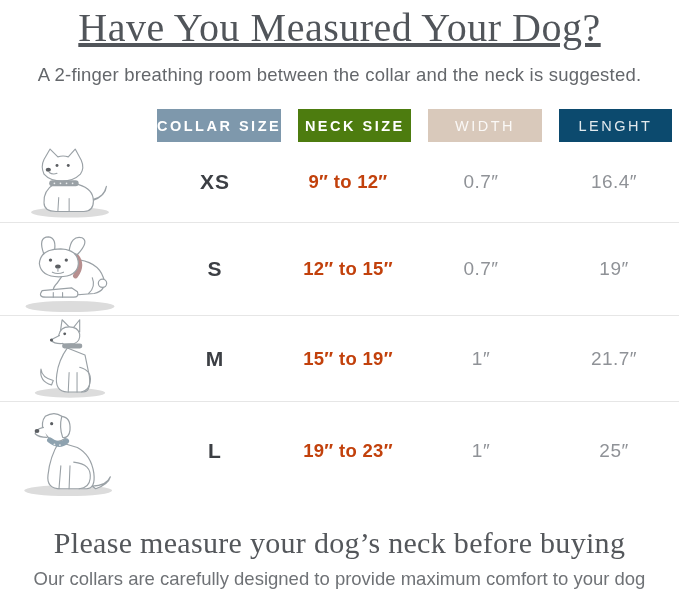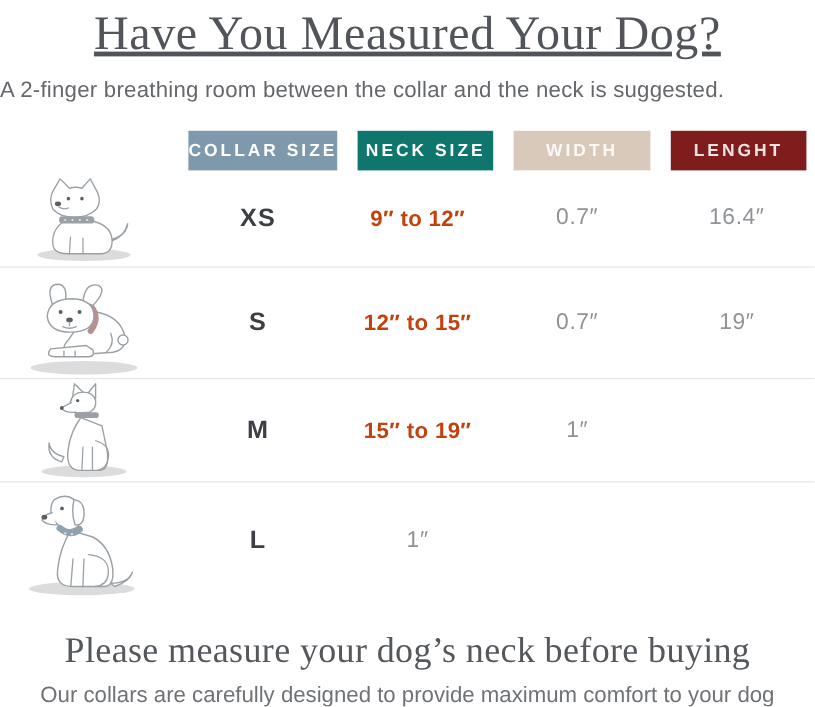--- a/index.html
+++ b/index.html
@@ -17,21 +17,21 @@
     text-align:center;
     font-family:"Liberation Serif", serif;
     font-weight:400;
     font-size:40px;
     letter-spacing:0.5px;
     color:#51555a;
     text-decoration:underline;
   }
   p.subtitle {
     margin:13px 0 0 0;
-    text-align:left;
+    text-align:center;
     font-size:18.5px;
     font-weight:400;
     letter-spacing:0.2px;
     color:#64676b;
   }
 
   .grid {
     display:grid;
     grid-template-columns:140px repeat(4, 1fr);
     column-gap:17px;
@@ -40,21 +40,21 @@
   .thead { margin-top:23px; }
   .hcell {
     height:33px;
     display:flex; align-items:center; justify-content:center;
     color:#ffffff;
     font-size:14.5px;
     letter-spacing:2.5px;
     white-space:nowrap;
   }
   .h-bold { font-weight:700; }
-  .h-light { font-weight:700; color:rgba(255,255,255,0.88); }
+  .h-light { font-weight:400; color:rgba(255,255,255,0.88); }
 
   .rowwrap { width:679px; }
   .rowwrap.divided { border-bottom:1px solid #e6e6e6; }
   .r1 { height:80px; } .r2 { height:92px; } .r3 { height:85px; } .r4 { height:97px; }
   .trow { height:100%; align-items:center; }
   .dogcell { display:flex; align-items:flex-end; justify-content:center; height:100%; padding-bottom:2px; box-sizing:border-box; }
   .cell { text-align:center; }
   .size { font-size:21px; font-weight:700; color:#3c3f44; letter-spacing:1px; }
   .neck { font-size:18.5px; font-weight:700; color:#c2410c; letter-spacing:0.3px; }
   .light { font-size:19px; font-weight:400; color:#8f9297; letter-spacing:0.5px; }
@@ -84,23 +84,23 @@
 <body>
 
 <div class="card">
 
   <h1 class="title">Have You Measured Your Dog?</h1>
   <p class="subtitle">A 2-finger breathing room between the collar and the neck is suggested.</p>
 
   <div class="grid thead">
     <div></div>
     <div class="hcell h-bold" style="background: rgb(126, 152, 172);">COLLAR SIZE</div>
-    <div class="hcell h-bold" style="background: #0f766e;">NECK SIZE</div>
+    <div class="hcell h-bold" style="background: #4d7c0f;">NECK SIZE</div>
     <div class="hcell h-light" style="background: rgb(217, 201, 187);">WIDTH</div>
-    <div class="hcell h-light" style="background: #7f1d1d;">LENGHT</div>
+    <div class="hcell h-light" style="background: #0c4a6e;">LENGHT</div>
   </div>
 
   <div class="rowwrap divided r1">
     <div class="grid trow">
       <div class="dogcell">
         <svg width="104" height="76" viewBox="0 0 120 84">
           <ellipse cx="60" cy="77" rx="45" ry="6" fill="#dcdcdc"></ellipse>
           <path class="ln" d="M85 64 Q99 60 102 47 Q101 58 87 62 Z"></path>
           <path class="ln" d="M42 44 Q29 52 30 66 Q30 76 44 76 L76 76 Q87 76 87 64 Q87 50 70 45 Z"></path>
           <path class="lnn" d="M47 60 L46 76 M59 61 L59 76"></path>
@@ -164,20 +164,21 @@
           <path class="ln" d="M42 20 Q44 10 54 10 Q64 10 66 18 Q67 26 60 29 L48 30 Q42 27 42 20 Z"></path>
           <path class="ln" d="M43 20 L33 25 Q38 30 47 29"></path>
           <rect x="46" y="29" width="23" height="5.5" rx="2.7" fill="#9aa1a6"></rect>
           <circle cx="49" cy="18" r="1.6" fill="#5b5e62"></circle>
           <circle cx="34" cy="25" r="1.8" fill="#5b5e62"></circle>
         </svg>
       </div>
       <div class="cell size">M</div>
       <div class="cell neck">15″ to 19″</div>
       <div class="cell light">1″</div>
+      <div class="cell light">21.7″</div>
     </div>
   </div>
 
   <div class="rowwrap r4">
     <div class="grid trow">
       <div class="dogcell">
         <svg width="110" height="88" viewBox="0 0 120 96">
           <ellipse cx="58" cy="89" rx="48" ry="6" fill="#dcdcdc"></ellipse>
           <path class="ln" d="M84 84 Q100 84 104 74 Q102 82 88 87 Z"></path>
           <path class="ln" d="M48 36 Q38 52 36 72 Q34 87 50 87 L78 87 Q88 87 86 70 Q83 50 68 42 Z"></path>
@@ -187,20 +188,22 @@
           <path class="ln" d="M31 20 Q22 22 22 27 Q26 31 35 31"></path>
           <path class="ln" d="M51 8 Q61 9 60 23 Q59 32 52 31 Q48 20 51 8 Z" fill="#f2f3f4"></path>
           <path d="M38 34 Q48 42 56 35" stroke="#8ea2af" stroke-width="6" fill="none" stroke-linecap="round"></path>
           <circle cx="43" cy="38.6" r="1" fill="#e9ebec"></circle>
             <circle cx="49" cy="39.4" r="1" fill="#e9ebec"></circle>
           <circle cx="40" cy="16" r="1.7" fill="#5b5e62"></circle>
           <ellipse cx="24" cy="24" rx="2.6" ry="2.2" fill="#5b5e62"></ellipse>
         </svg>
       </div>
       <div class="cell size">L</div>
+      <div class="cell neck">19″ to 23″</div>
       <div class="cell light">1″</div>
+      <div class="cell light">25″</div>
     </div>
   </div>
 
   <h2 class="footer-title">Please measure your dog’s neck before buying</h2>
   <p class="footer-subtitle">Our collars are carefully designed to provide maximum comfort to your dog</p>
 
 </div>
 
 </body></html>

